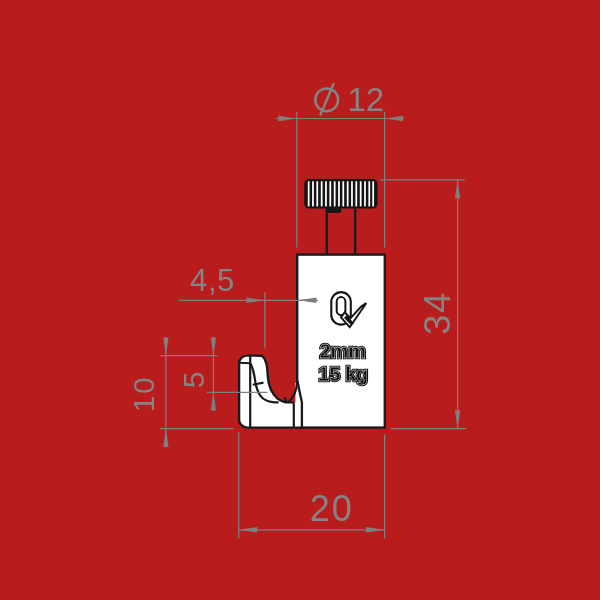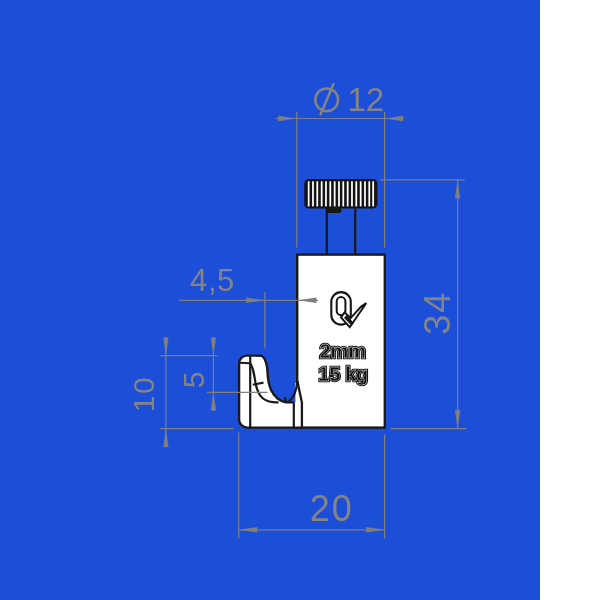--- a/index.html
+++ b/index.html
@@ -1,16 +1,16 @@
 <!DOCTYPE html>
 <html><head>
 <meta charset="utf-8">
 <style>
   html,body{margin:0;padding:0;background:#ffffff;}
-  .canvas{width:540px;height:600px;position:relative;background:#1d4ed8;overflow:hidden;}
+  .canvas{width:600px;height:600px;position:relative;background:#b91c1c;overflow:hidden;}
   text{font-family:"Liberation Sans", sans-serif;}
 </style>
 </head>
 <body>
 <div class="canvas">
 <svg width="600" height="600" viewBox="0 0 600 600" fill="none">
 
   <g stroke="#7f7f7f" stroke-width="1.2">
     <path d="M296.8,111.8 V247.4 M384.6,111.8 V247.6"></path>
   </g>

